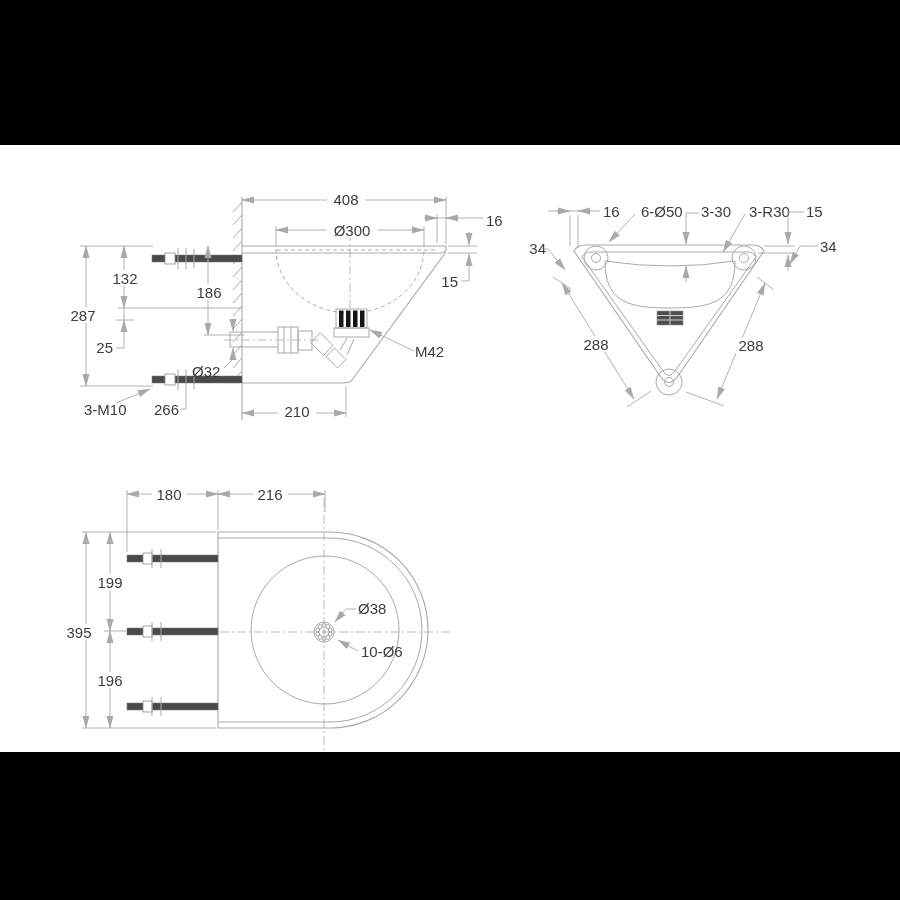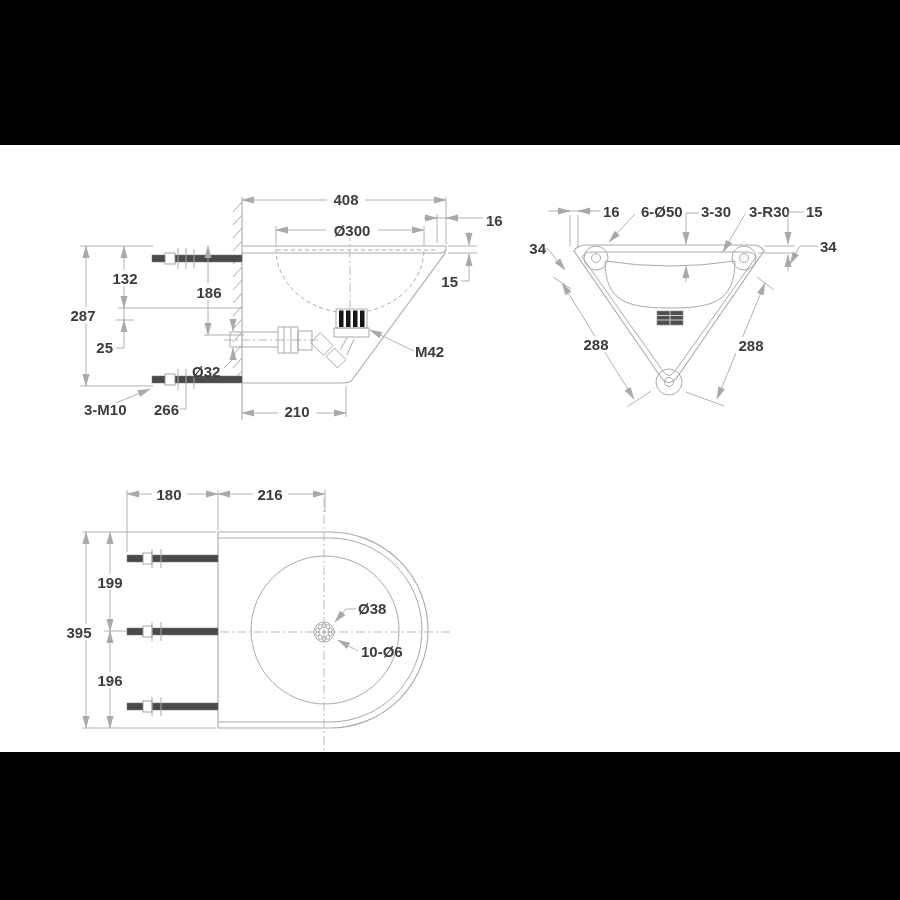--- a/index.html
+++ b/index.html
@@ -1,17 +1,17 @@
 <!DOCTYPE html>
 <html><head>
 <meta charset="utf-8">
 <style>
   html,body{margin:0;padding:0;background:#fff;}
   #stage{position:relative;width:900px;height:900px;background:#5eead4;overflow:hidden;
-         font-family:"Liberation Sans", sans-serif;font-weight:bold;}
+         font-family:"Liberation Sans", sans-serif;}
   svg{display:block;}
   .ln{stroke:#a9a9a9;stroke-width:1;fill:none;}
   .ln2{stroke:#a9a9a9;stroke-width:1.1;fill:none;}
   .lnd{stroke:#a9a9a9;stroke-width:1;fill:none;stroke-dasharray:4 3;}
   .cl{stroke:#b3b3b3;stroke-width:0.9;fill:none;stroke-dasharray:9 3 2 3;}
   .dim{stroke:#a9a9a9;stroke-width:0.9;fill:none;}
   .gap{fill:#ffffff;stroke:none;}
   text.dimtxt{font-family:"Liberation Sans",sans-serif;font-size:15px;fill:#3c3c3c;}
   .stud{fill:#4a4a4a;stroke:#7a7a7a;stroke-width:0.5;}
   .nut{fill:#ffffff;stroke:#8d8d8d;stroke-width:0.8;}

